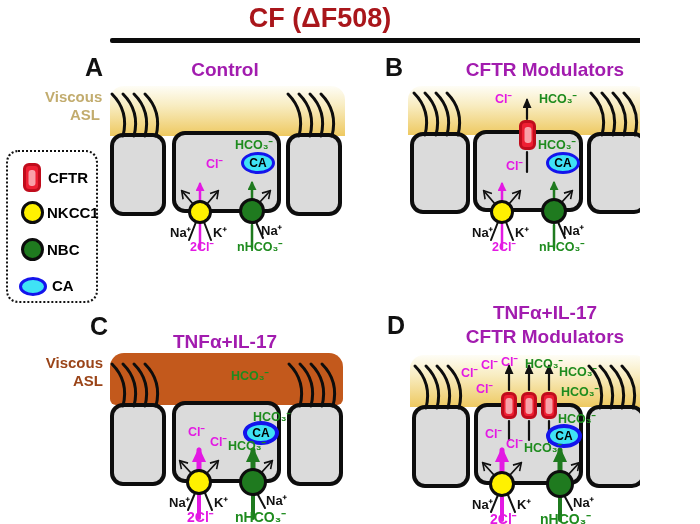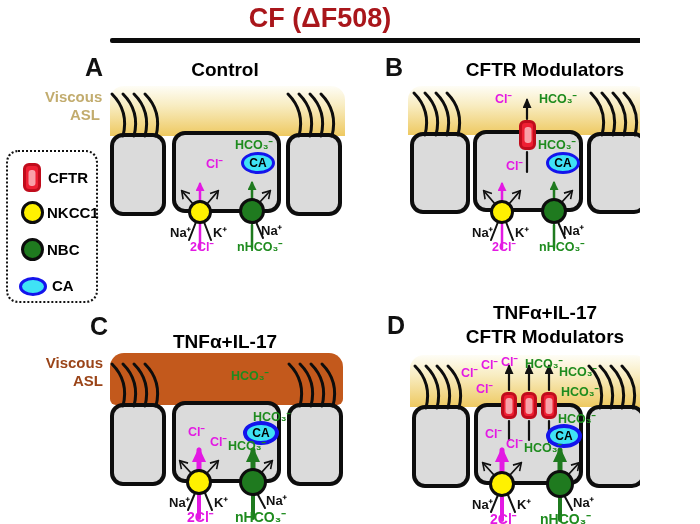--- a/index.html
+++ b/index.html
@@ -5,21 +5,21 @@
   html,body{margin:0;padding:0;background:#fff;}
   #canvas{position:relative;width:640px;height:524px;background:#ffffff;overflow:hidden;
           font-family:"Liberation Sans", sans-serif;border-radius:14px;}
   .abs{position:absolute;}
   
   #main-title{left:0;right:0;top:3px;text-align:center;font-size:27px;font-weight:700;color:#A9161B;}
   #title-rule{left:110px;top:38px;width:582px;height:5px;background:#0c0c0c;border-radius:2px;}
   
   .panel{position:absolute;}
   .panel-letter{font-size:25px;font-weight:800;color:#111;}
-  .panel-title{font-size:19px;font-weight:700;color:#000000;white-space:nowrap;text-align:center;}
+  .panel-title{font-size:19px;font-weight:700;color:#a21caf;white-space:nowrap;text-align:center;}
   
   .asl-yellow{background:linear-gradient(to bottom,#fefdf6 0%,#f8ecc0 40%,#eec961 100%);
               border-radius:14px 14px 0 0;}
   .asl-orange{background:#c3591c;border-radius:14px 14px 6px 6px;}
   
   .cell{position:absolute;background:#dbdbdb;border:4px solid #0d0d0d;border-radius:13px;box-sizing:border-box;}
   
   .circ{position:absolute;border:3.5px solid #0d0d0d;border-radius:50%;box-sizing:border-box;}
   .nkcc1{background:#fff100;}
   .nbc{background:#1f7a1f;}

